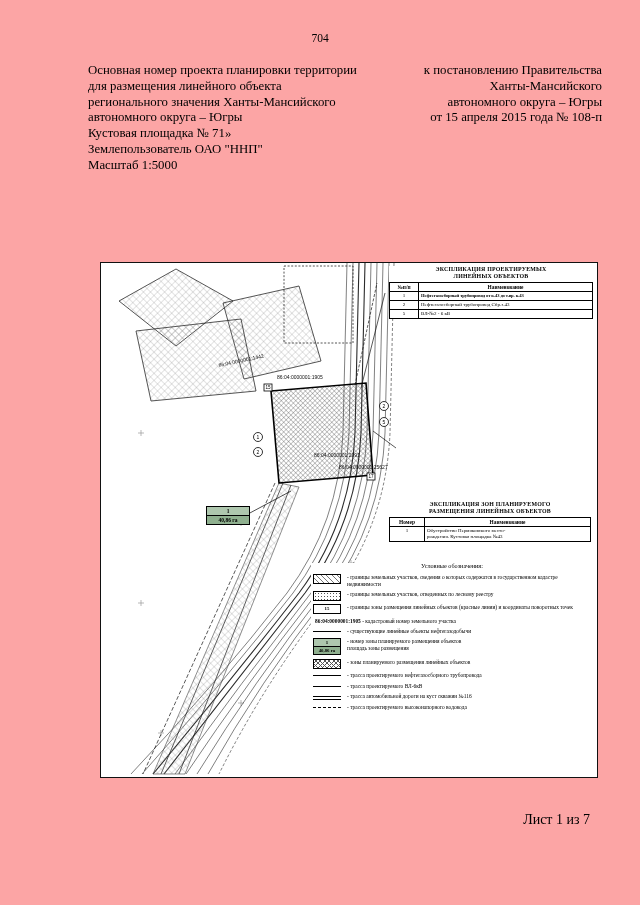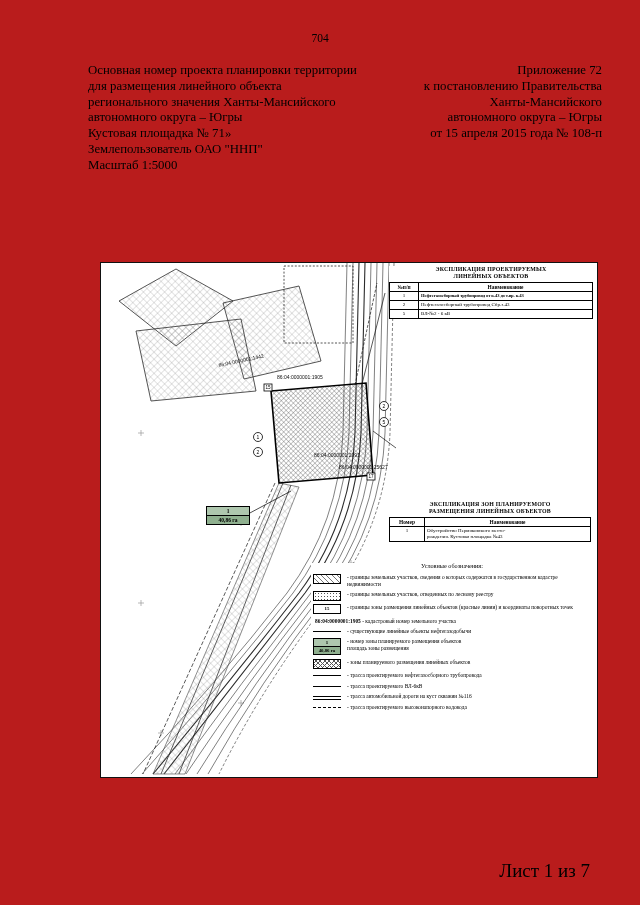--- a/index.html
+++ b/index.html
@@ -1,21 +1,21 @@
 <!DOCTYPE html>
 <html><head>
 <meta charset="utf-8">
 <style>
   html,body{margin:0;padding:0;background:#e8e8e8;}
-  .page{position:relative;width:640px;height:905px;background:#b91c1c;margin:0 auto;
+  .page{position:relative;width:640px;height:905px;background:#fca5a5;margin:0 auto;
         font-family:"Liberation Serif", serif;color:#000;overflow:hidden;}
   .pageno{position:absolute;top:32px;left:0;width:100%;text-align:center;font-size:11.5px;}
   .hdr-left{position:absolute;left:88px;top:63px;width:320px;font-size:12.8px;line-height:15.8px;}
   .hdr-right{position:absolute;right:38px;top:63px;width:250px;font-size:12.8px;line-height:15.8px;text-align:right;}
-  .sheet{position:absolute;right:50px;top:860px;font-size:19px;}
+  .sheet{position:absolute;right:50px;top:812px;font-size:14px;}
   
   .map{position:absolute;left:100px;top:262px;width:496px;height:514px;border:1px solid #111;background:#fff;}
   .map svg{position:absolute;left:0;top:0;}
   
   .zone-label{position:absolute;left:105px;top:243px;width:42px;border:0.8px solid #000;
               font-size:5.5px;font-weight:bold;text-align:center;line-height:8px;z-index:3;}
   .zone-label .zt{display:block;background:#aec7ae;border-bottom:0.8px solid #000;}
   .zone-label .zb{display:block;background:#8fb08f;}
   
   .expl{position:absolute;background:#fff;z-index:4;}
@@ -62,21 +62,20 @@
     <div>Основная номер проекта планировки территории</div>
     <div>для размещения линейного объекта</div>
     <div>регионального значения Ханты-Мансийского</div>
     <div>автономного округа – Югры</div>
     <div>Кустовая площадка № 71»</div>
     <div>Землепользователь ОАО "ННП"</div>
     <div>Масштаб 1:5000</div>
   </div>
 
   <div class="hdr-right">
-    <div>Приложение 72</div>
     <div>к постановлению Правительства</div>
     <div>Ханты-Мансийского</div>
     <div>автономного округа – Югры</div>
     <div>от 15 апреля 2015 года № 108-п</div>
   </div>
 
   <div class="map">
 
     <svg width="494" height="512" viewBox="0 0 494 512">
       <defs>

